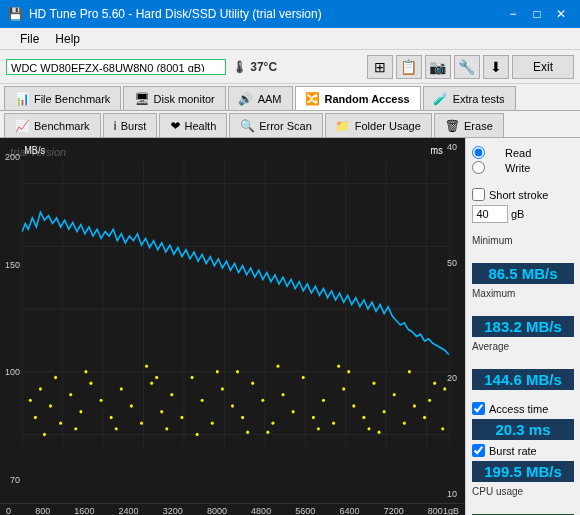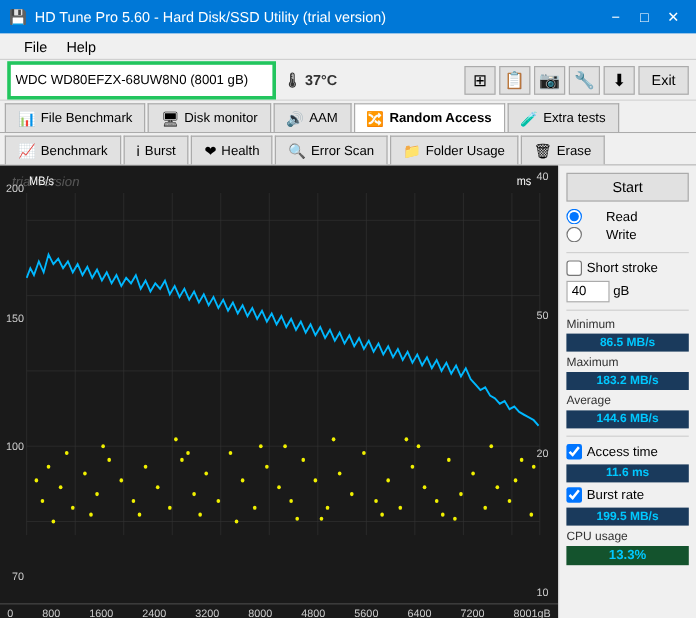--- a/index.html
+++ b/index.html
@@ -63,26 +63,26 @@
       gap: 6px;
       height: 34px;
     }
     .drive-select {
       display: flex;
       align-items: center;
       gap: 4px;
     }
     .drive-dropdown {
       background: white;
-      border: 3px solid #22c55e;
+      border: 1px solid #22c55e;
       padding: 2px 20px 2px 4px;
       font-size: 11px;
       cursor: pointer;
       appearance: none;
-      height: 32px;
+      height: 16px;
     }
     .temp-display {
       display: flex;
       align-items: center;
       gap: 3px;
       color: #333;
       font-size: 12px;
       font-weight: bold;
     }
     .toolbar-icons {
@@ -97,21 +97,21 @@
       border: 1px solid #ababab;
       display: flex;
       align-items: center;
       justify-content: center;
       cursor: pointer;
       font-size: 14px;
     }
     .exit-btn {
       background: #e1e1e1;
       border: 1px solid #ababab;
-      padding: 2px 10px;
+      padding: 2px 20px;
       cursor: pointer;
       font-size: 12px;
       height: 24px;
     }
     .tabs-row1 {
       background: #f0f0f0;
       display: flex;
       padding: 2px 4px 0;
       gap: 2px;
       border-bottom: 1px solid #ababab;
@@ -211,30 +211,30 @@
     .number-input {
       width: 36px;
       height: 18px;
       border: 1px solid #ababab;
       text-align: center;
       font-size: 11px;
     }
     .stat-section {
       display: flex;
       flex-direction: column;
-      gap: 2px;
+      gap: 17px;
     }
     .stat-label {
       font-size: 10px;
       color: #333;
     }
     .stat-value {
       background: #1a3a5c;
       color: #00c8ff;
-      font-size: 10px;
+      font-size: 15px;
       font-weight: bold;
       padding: 2px 4px;
       text-align: center;
     }
     .divider {
       height: 1px;
       background: #d0d0d0;
       margin: 2px 0;
     }
     .cpu-value {
@@ -506,21 +506,20 @@
       <span>8000</span>
       <span>4800</span>
       <span>5600</span>
       <span>6400</span>
       <span>7200</span>
       <span>8001gB</span>
     </div>
   </div>
 
   <div class="sidebar">
-    <button class="start-btn">Start</button>
 
     <div class="radio-group">
       <label class="radio-item">
         <input type="radio" name="rw" checked="" style="">
         <span>Read</span>
       </label>
       <label class="radio-item">
         <input type="radio" name="rw" style="">
         <span>Write</span>
       </label>
@@ -554,21 +553,21 @@
       <span class="stat-label">Average</span>
       <div class="stat-value">144.6 MB/s</div>
     </div>
 
     <div class="divider"></div>
 
     <label class="checkbox-item">
       <input type="checkbox" checked="" style="">
       <span>Access time</span>
     </label>
-    <div class="stat-value">11.6 ms</div>
+    <div class="stat-value">20.3 ms</div>
 
     <label class="checkbox-item">
       <input type="checkbox" checked="" style="">
       <span>Burst rate</span>
     </label>
     <div class="stat-value">199.5 MB/s</div>
 
     <div class="stat-section">
       <span class="stat-label">CPU usage</span>
       <div class="cpu-value">13.3%</div>

